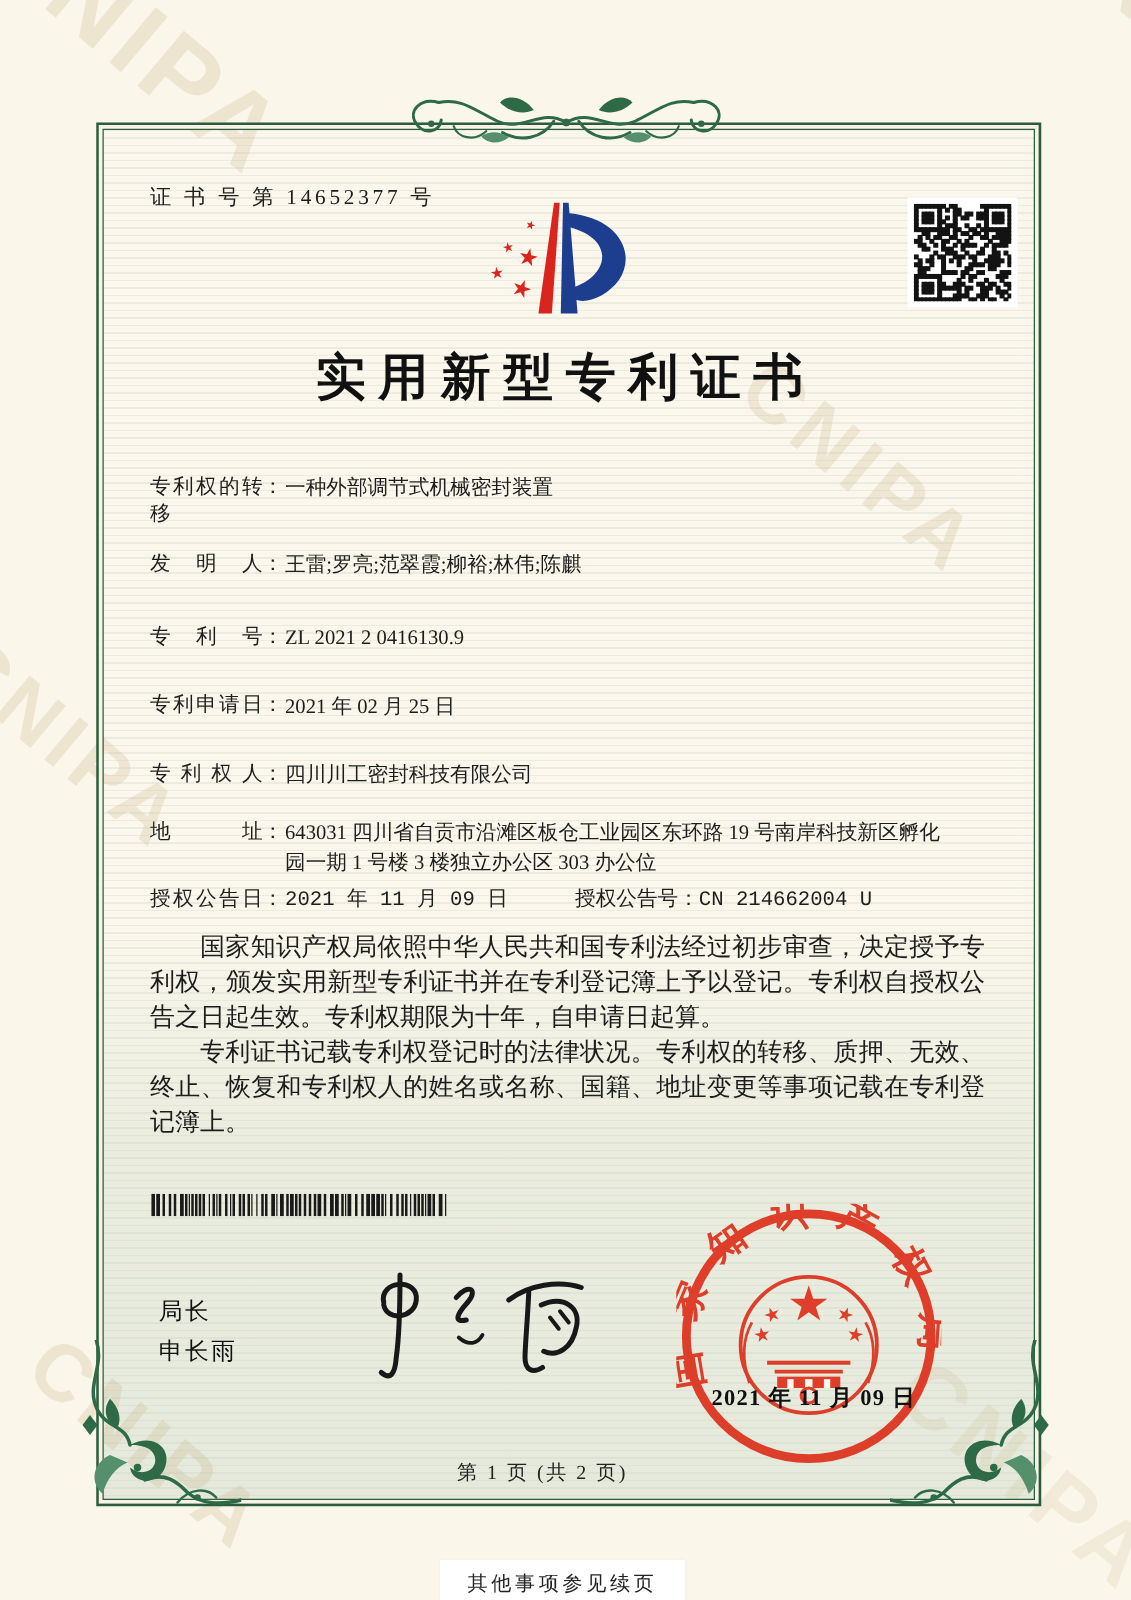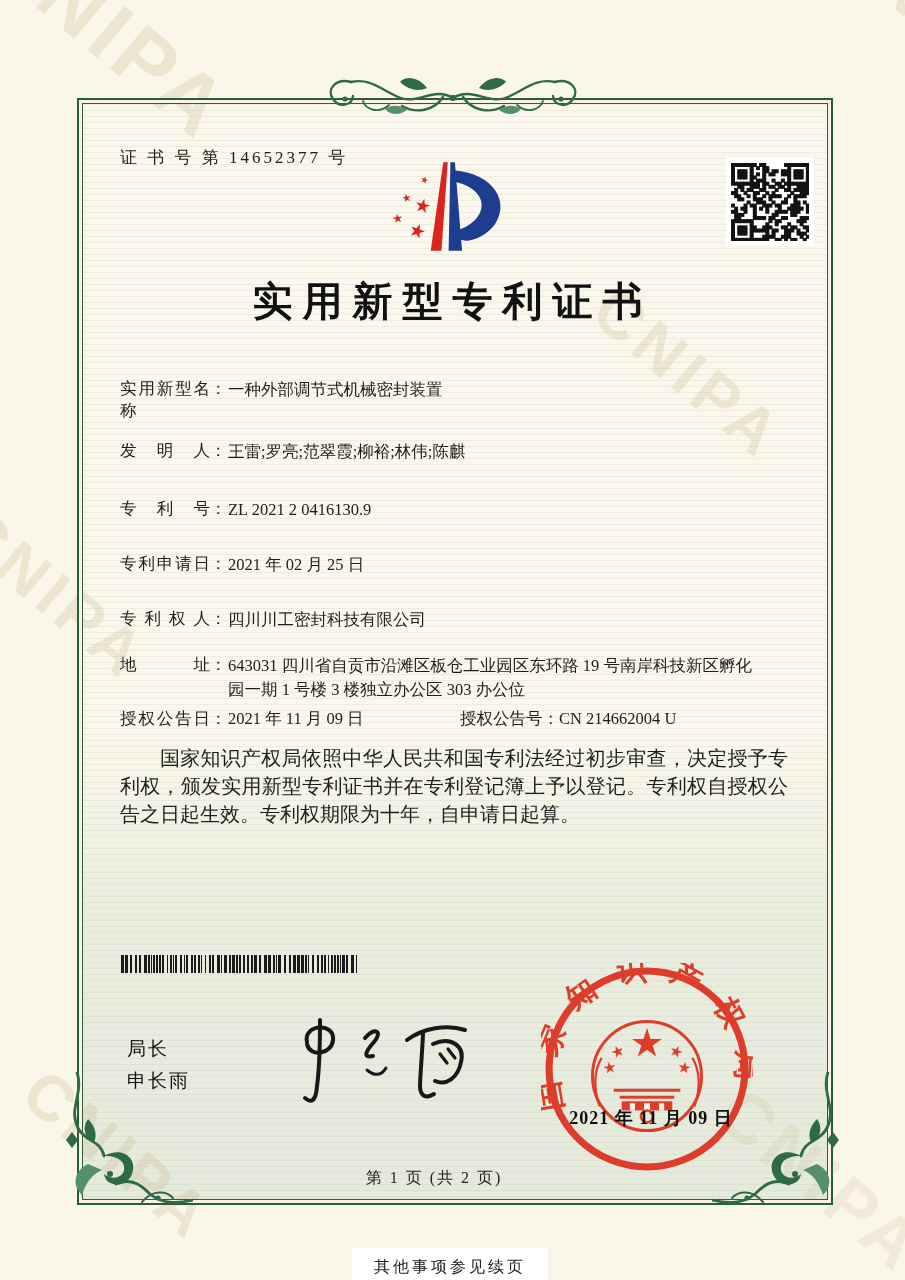--- a/index.html
+++ b/index.html
@@ -56,21 +56,21 @@
 
   .field-row{left:120px;width:670px;font-size:16.5px;color:#1d1d1d;}
   .flabel{
     display:inline-block;width:90px;
     text-align:justify;text-align-last:justify;
     vertical-align:top;
   }
   .fcolon{display:inline-block;width:18px;vertical-align:top;}
   .fvalue{display:inline-block;width:540px;vertical-align:top;line-height:24px;}
 
-  .grant-row{left:120px;width:680px;font-size:16.5px;color:#1d1d1d;}
+  .grant-row{left:120px;width:680px;font-size:16.5px;color:#1d1d1d;font-family:Liberation Mono, monospace;}
   .grant-no{position:absolute;left:340px;top:0;white-space:nowrap;}
 
   .paras{left:120px;top:744px;width:668px;font-size:20px;line-height:28px;text-align:justify;color:#1d1d1d;}
   .paras p{margin:0;text-indent:2em;}
 
   .barcode-wrap{left:121px;top:955px;width:240px;height:18px;}
 
   .sig-title{left:127px;top:1036px;font-size:19px;letter-spacing:2px;color:#111;
     font-family:"Liberation Sans","DejaVu Sans",sans-serif;}
   .sig-name{left:127px;top:1068px;font-size:19px;letter-spacing:2px;color:#111;
@@ -509,21 +509,21 @@
           <rect x="53.04" y="74.88" width="4" height="4" fill="#131313"></rect>
           <rect x="59.28" y="74.88" width="4" height="4" fill="#131313"></rect>
           <rect x="62.40" y="74.88" width="4" height="4" fill="#131313"></rect>
           <rect x="71.76" y="74.88" width="4" height="4" fill="#131313"></rect>
         </svg>
     </div>
 
     <div class="abs title">实用新型专利证书</div>
 
     <div class="abs field-row" style="top:378px;">
-      <span class="flabel">实用新型名称</span><span class="fcolon">：</span><span class="fvalue">一种外部调节式机械密封装置</span>
+      <span class="flabel">专利权的转移</span><span class="fcolon">：</span><span class="fvalue">一种外部调节式机械密封装置</span>
     </div>
     <div class="abs field-row" style="top:440px;">
       <span class="flabel">发明人</span><span class="fcolon">：</span><span class="fvalue">王雷;罗亮;范翠霞;柳裕;林伟;陈麒</span>
     </div>
     <div class="abs field-row" style="top:498px;">
       <span class="flabel">专利号</span><span class="fcolon">：</span><span class="fvalue">ZL 2021 2 0416130.9</span>
     </div>
     <div class="abs field-row" style="top:553px;">
       <span class="flabel">专利申请日</span><span class="fcolon">：</span><span class="fvalue">2021 年 02 月 25 日</span>
     </div>
@@ -535,20 +535,21 @@
     </div>
     <div class="abs grant-row" style="top:708px;">
       <span class="flabel">授权公告日</span><span class="fcolon">：</span><span>2021 年 11 月 09 日</span>
       <span class="grant-no">
         <span>授权公告号</span><span>：</span><span>CN 214662004 U</span>
       </span>
     </div>
 
     <div class="abs paras">
       <p>国家知识产权局依照中华人民共和国专利法经过初步审查，决定授予专利权，颁发实用新型专利证书并在专利登记簿上予以登记。专利权自授权公告之日起生效。专利权期限为十年，自申请日起算。</p>
+      <p>专利证书记载专利权登记时的法律状况。专利权的转移、质押、无效、终止、恢复和专利权人的姓名或名称、国籍、地址变更等事项记载在专利登记簿上。</p>
     </div>
 
     <div class="abs barcode-wrap">
       <svg id="barcode-svg" width="240" height="18" viewBox="0 0 240 18">
           <rect x="0" y="0" width="3" height="18" fill="#1a1a1a"></rect>
           <rect x="4" y="0" width="3" height="18" fill="#1a1a1a"></rect>
           <rect x="9" y="0" width="2" height="18" fill="#1a1a1a"></rect>
           <rect x="14" y="0" width="2" height="18" fill="#1a1a1a"></rect>
           <rect x="18" y="0" width="2" height="18" fill="#1a1a1a"></rect>
           <rect x="23" y="0" width="3" height="18" fill="#1a1a1a"></rect>

